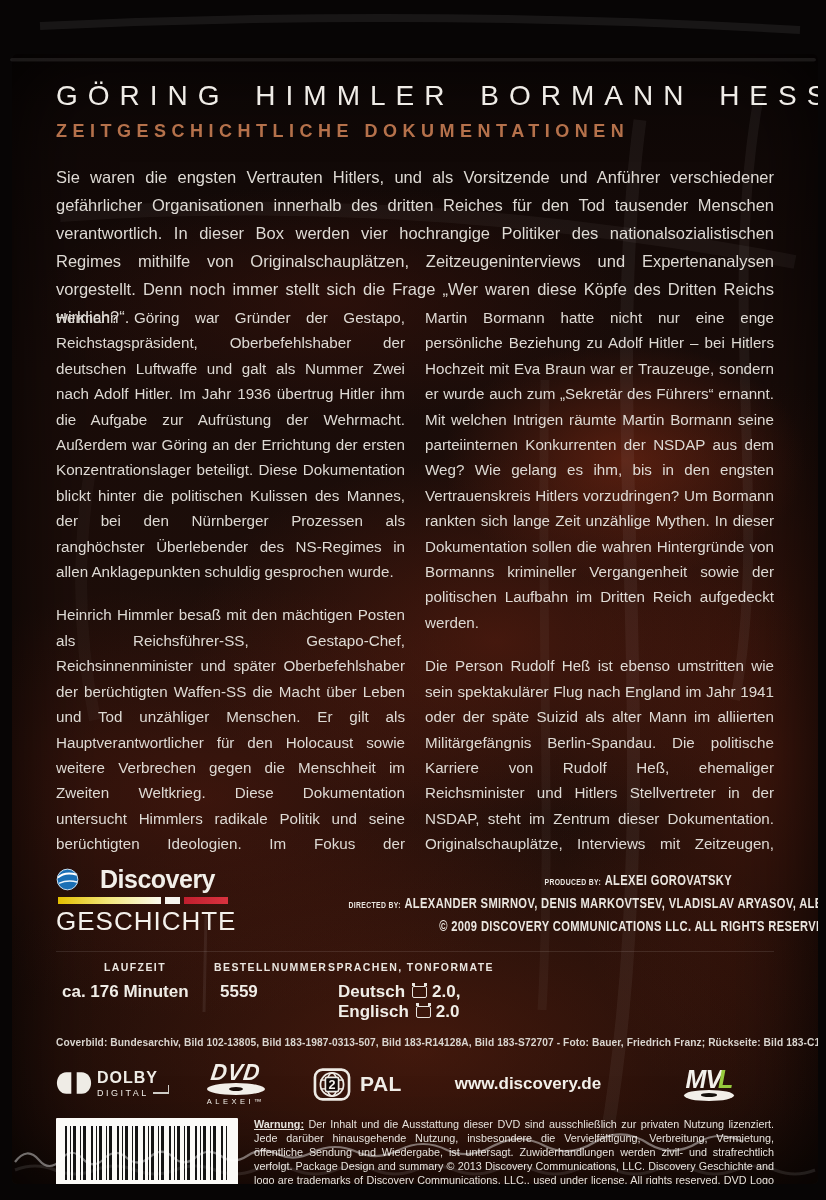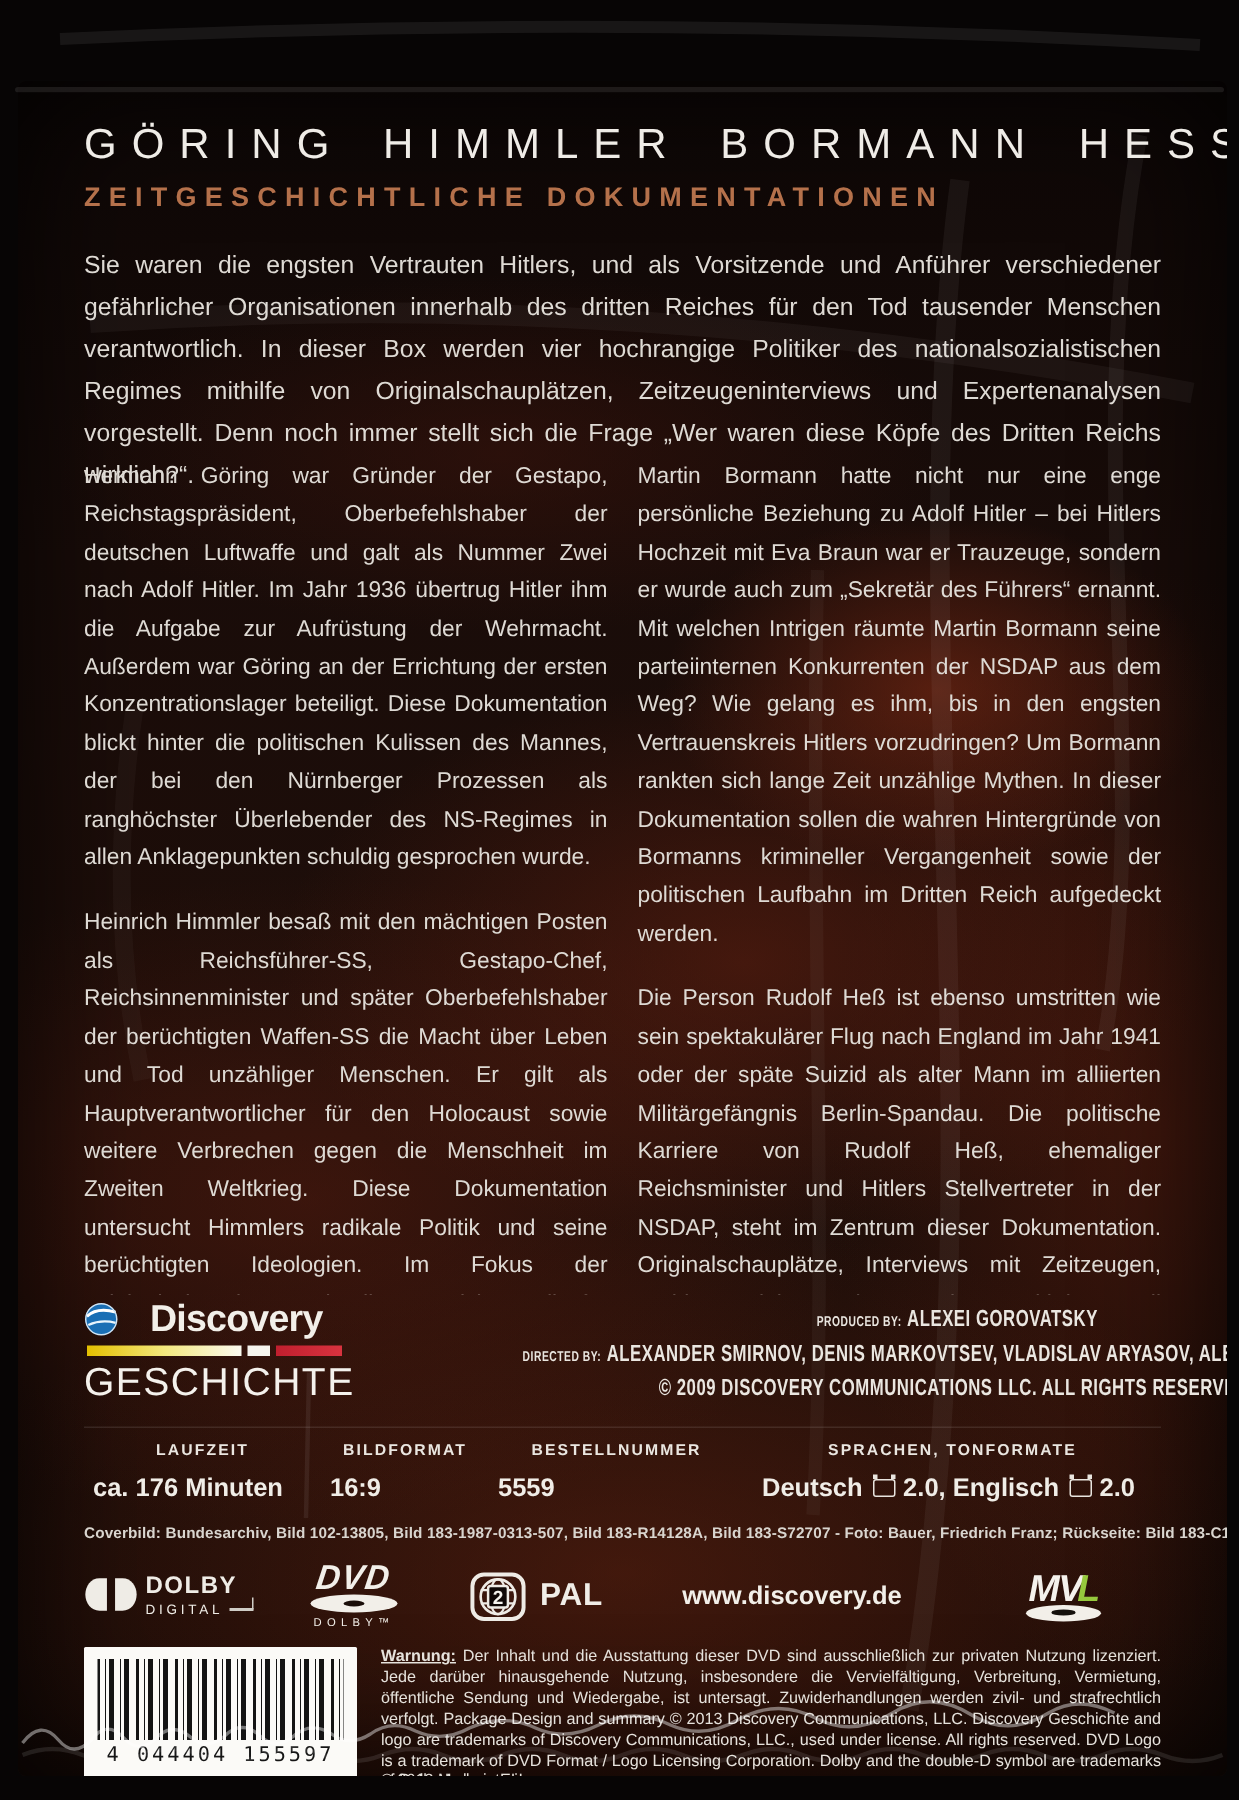--- a/index.html
+++ b/index.html
@@ -151,24 +151,20 @@
           <span class="credit-main">© 2009 DISCOVERY COMMUNICATIONS LLC.  ALL RIGHTS RESERVED.</span></span>
         </div>
       </div>
     </div>
 
     <div class="specs">
       <div class="spec c1">
         <div class="lbl">LAUFZEIT</div>
         <div class="val">ca. 176 Minuten</div>
       </div>
-      <div class="spec c2">
-        <div class="lbl">BILDFORMAT</div>
-        <div class="val">16:9</div>
-      </div>
       <div class="spec c3">
         <div class="lbl">BESTELLNUMMER</div>
         <div class="val">5559</div>
       </div>
       <div class="spec c4">
         <div class="lbl">SPRACHEN, TONFORMATE</div>
         <div class="val">
           <span>Deutsch</span><span class="spk"></span><span>2.0,</span>
           <span>Englisch</span><span class="spk"></span><span>2.0</span>
         </div>
@@ -188,21 +184,21 @@
           <div class="dolby-sub">
             <span>DIGITAL</span>
             <i class="rule"></i>
           </div>
         </div>
       </div>
 
       <div class="dvd">
         <span class="dvd-word">DVD</span>
         <div class="dvd-disc"></div>
-        <div class="dvd-sub">DOLBY™</div>
+        <div class="dvd-sub">ALEXEI™</div>
       </div>
 
       <div class="region">
         <svg width="38" height="33" viewBox="0 0 34 30">
           <rect x="1.5" y="1.5" width="31" height="27" rx="7" fill="none" stroke="#eeebe5" stroke-width="2.4"></rect>
           <circle cx="17" cy="15" r="10.5" fill="none" stroke="#eeebe5" stroke-width="1.6"></circle>
           <ellipse cx="17" cy="15" rx="4.8" ry="10.5" fill="none" stroke="#eeebe5" stroke-width="1.3"></ellipse>
           <line x1="6.6" y1="11" x2="27.4" y2="11" stroke="#eeebe5" stroke-width="1.3"></line>
           <line x1="6.6" y1="19" x2="27.4" y2="19" stroke="#eeebe5" stroke-width="1.3"></line>
           <rect x="11" y="8.5" width="12" height="13" rx="1.5" fill="#0f0806" stroke="#eeebe5" stroke-width="1.5"></rect>

